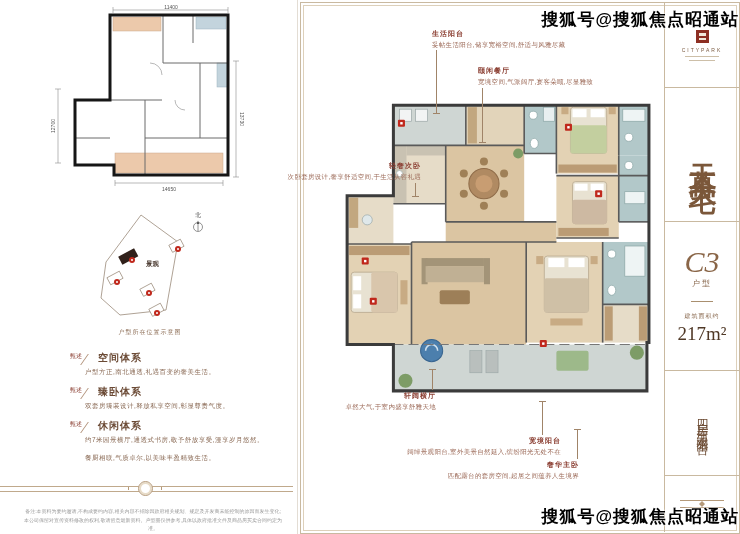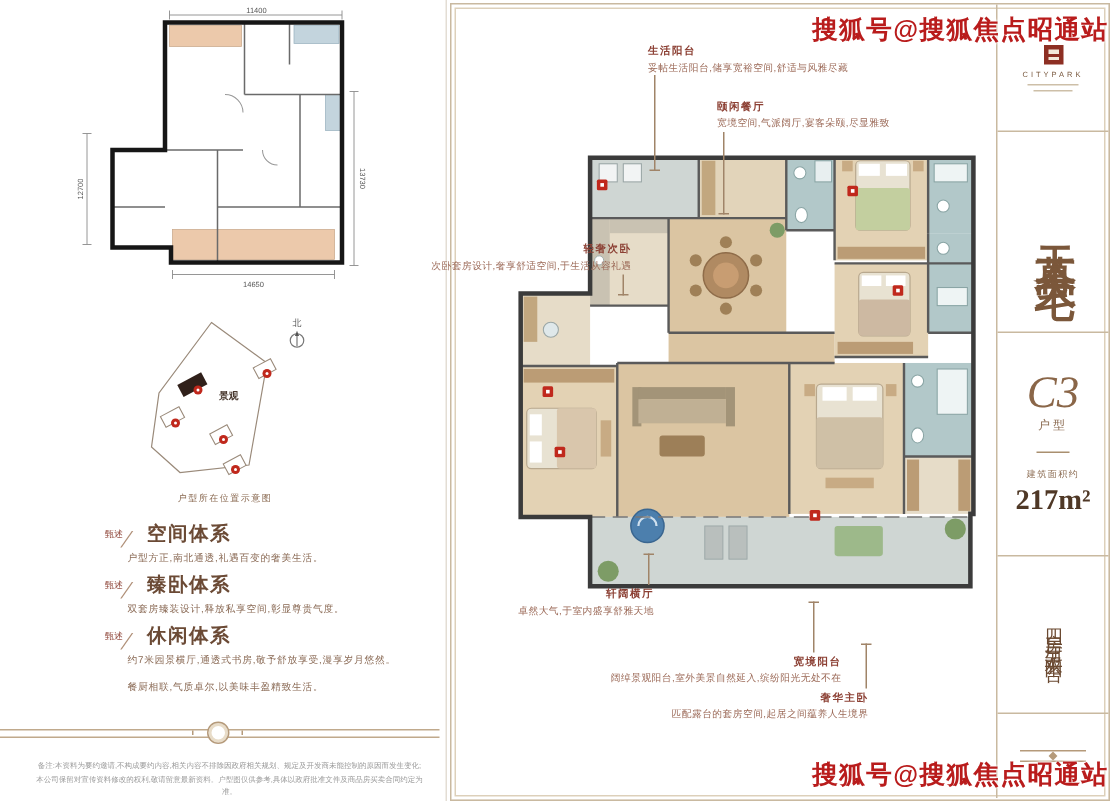--- a/index.html
+++ b/index.html
@@ -10,21 +10,21 @@
   .page-gutter{position:absolute;left:297px;top:0;width:1px;height:534px;background:#e3ddd4;}
   .tech-svg{position:absolute;left:50px;top:3px;}
   .site-svg{position:absolute;left:86px;top:198px;}
   .site-caption{position:absolute;left:60px;top:328px;width:180px;text-align:center;
                 font-size:6px;color:#8a6a52;letter-spacing:1px;}
   .features{position:absolute;left:70px;top:352px;width:212px;}
   .feature{margin-bottom:9px;}
   .f-head{display:flex;align-items:flex-end;height:13px;}
   .f-tag{font-size:6px;color:#8c4034;transform:translateY(-4px);}
   .f-slash{width:10px;height:11px;border-left:1px solid #b09078;transform:skewX(-35deg);margin:0 3px 0 2px;}
-  .f-title{font-size:13px;font-weight:bold;color:#6b4a35;letter-spacing:1px;}
+  .f-title{font-size:10px;font-weight:bold;color:#6b4a35;letter-spacing:1px;}
   .f-desc{font-size:6.5px;color:#8a6a55;margin:3px 0 0 15px;letter-spacing:0.5px;}
   .left-rule{position:absolute;left:0;top:486px;width:293px;height:4px;
              border-top:1px solid #c0a98c;border-bottom:1px solid #c0a98c;}
   .left-medal{position:absolute;left:138px;top:481px;width:13px;height:13px;border-radius:50%;
               background:#fff;border:1px solid #b59a7a;box-shadow:inset 0 0 0 2px #e8dcc8;}
   .medal-tick{position:absolute;top:487px;width:1px;height:3px;background:#b59a7a;}
   .disclaimer{position:absolute;left:22px;top:507px;width:262px;text-align:center;
               font-size:5px;line-height:1.7;color:#9a9a9a;}
   
   .right-page{position:absolute;left:300px;top:2px;width:438px;height:530px;background:#fff;
@@ -48,29 +48,29 @@
   .logo-text{font-size:5px;letter-spacing:2px;color:#7a5a40;}
   .logo-line{width:34px;height:1px;background:#cdbfa8;margin-top:3px;}
   .sb-title{height:133px;}
   .v-title{writing-mode:vertical-rl;font-family:"Liberation Serif",serif;font-size:28px;
            color:#7b573a;letter-spacing:7px;font-weight:bold;}
   .sb-unit{height:148px;}
   .unit-code{font-family:"Liberation Serif",serif;font-style:italic;font-size:30px;color:#8a6648;line-height:1;}
   .unit-label{font-size:8px;color:#8a6a50;letter-spacing:2px;margin-top:1px;}
   .unit-divider{width:22px;height:1px;background:#a98f6f;margin:12px 0 10px 0;}
   .area-label{font-size:6px;color:#8a6a50;letter-spacing:1px;}
-  .area-value{font-family:"Liberation Serif",serif;font-size:19px;font-weight:bold;color:#4f3826;margin-top:2px;}
+  .area-value{font-family:"Liberation Serif",serif;font-size:19px;font-weight:normal;color:#4f3826;margin-top:2px;}
   .sb-layout{height:104px;}
   .v-layout{writing-mode:vertical-rl;font-size:12px;color:#6b4a32;letter-spacing:3px;}
   .sb-footer{flex:1;border-bottom:none;}
   .foot-orn{width:44px;height:6px;border-top:1px solid #b59a7a;border-bottom:1px solid #b59a7a;position:relative;}
   .foot-orn::before{content:"";position:absolute;left:19px;top:0px;width:6px;height:6px;background:#b59a7a;
                     transform:rotate(45deg) scale(0.7);}
   
-  .watermark{position:absolute;font-size:17px;font-weight:bold;color:#b91c1c;letter-spacing:1px;
+  .watermark{position:absolute;font-size:17px;font-weight:bold;color:#000000;letter-spacing:1px;
              text-shadow:0 0 2px #fff,0 0 2px #fff,0 0 3px #fff;white-space:nowrap;}
   .wm-top{right:1px;top:8px;}
   .wm-bottom{right:1px;bottom:6px;}
 </style>
 </head>
 <body>
 
 <div class="canvas">
 
   <div class="left-page">

